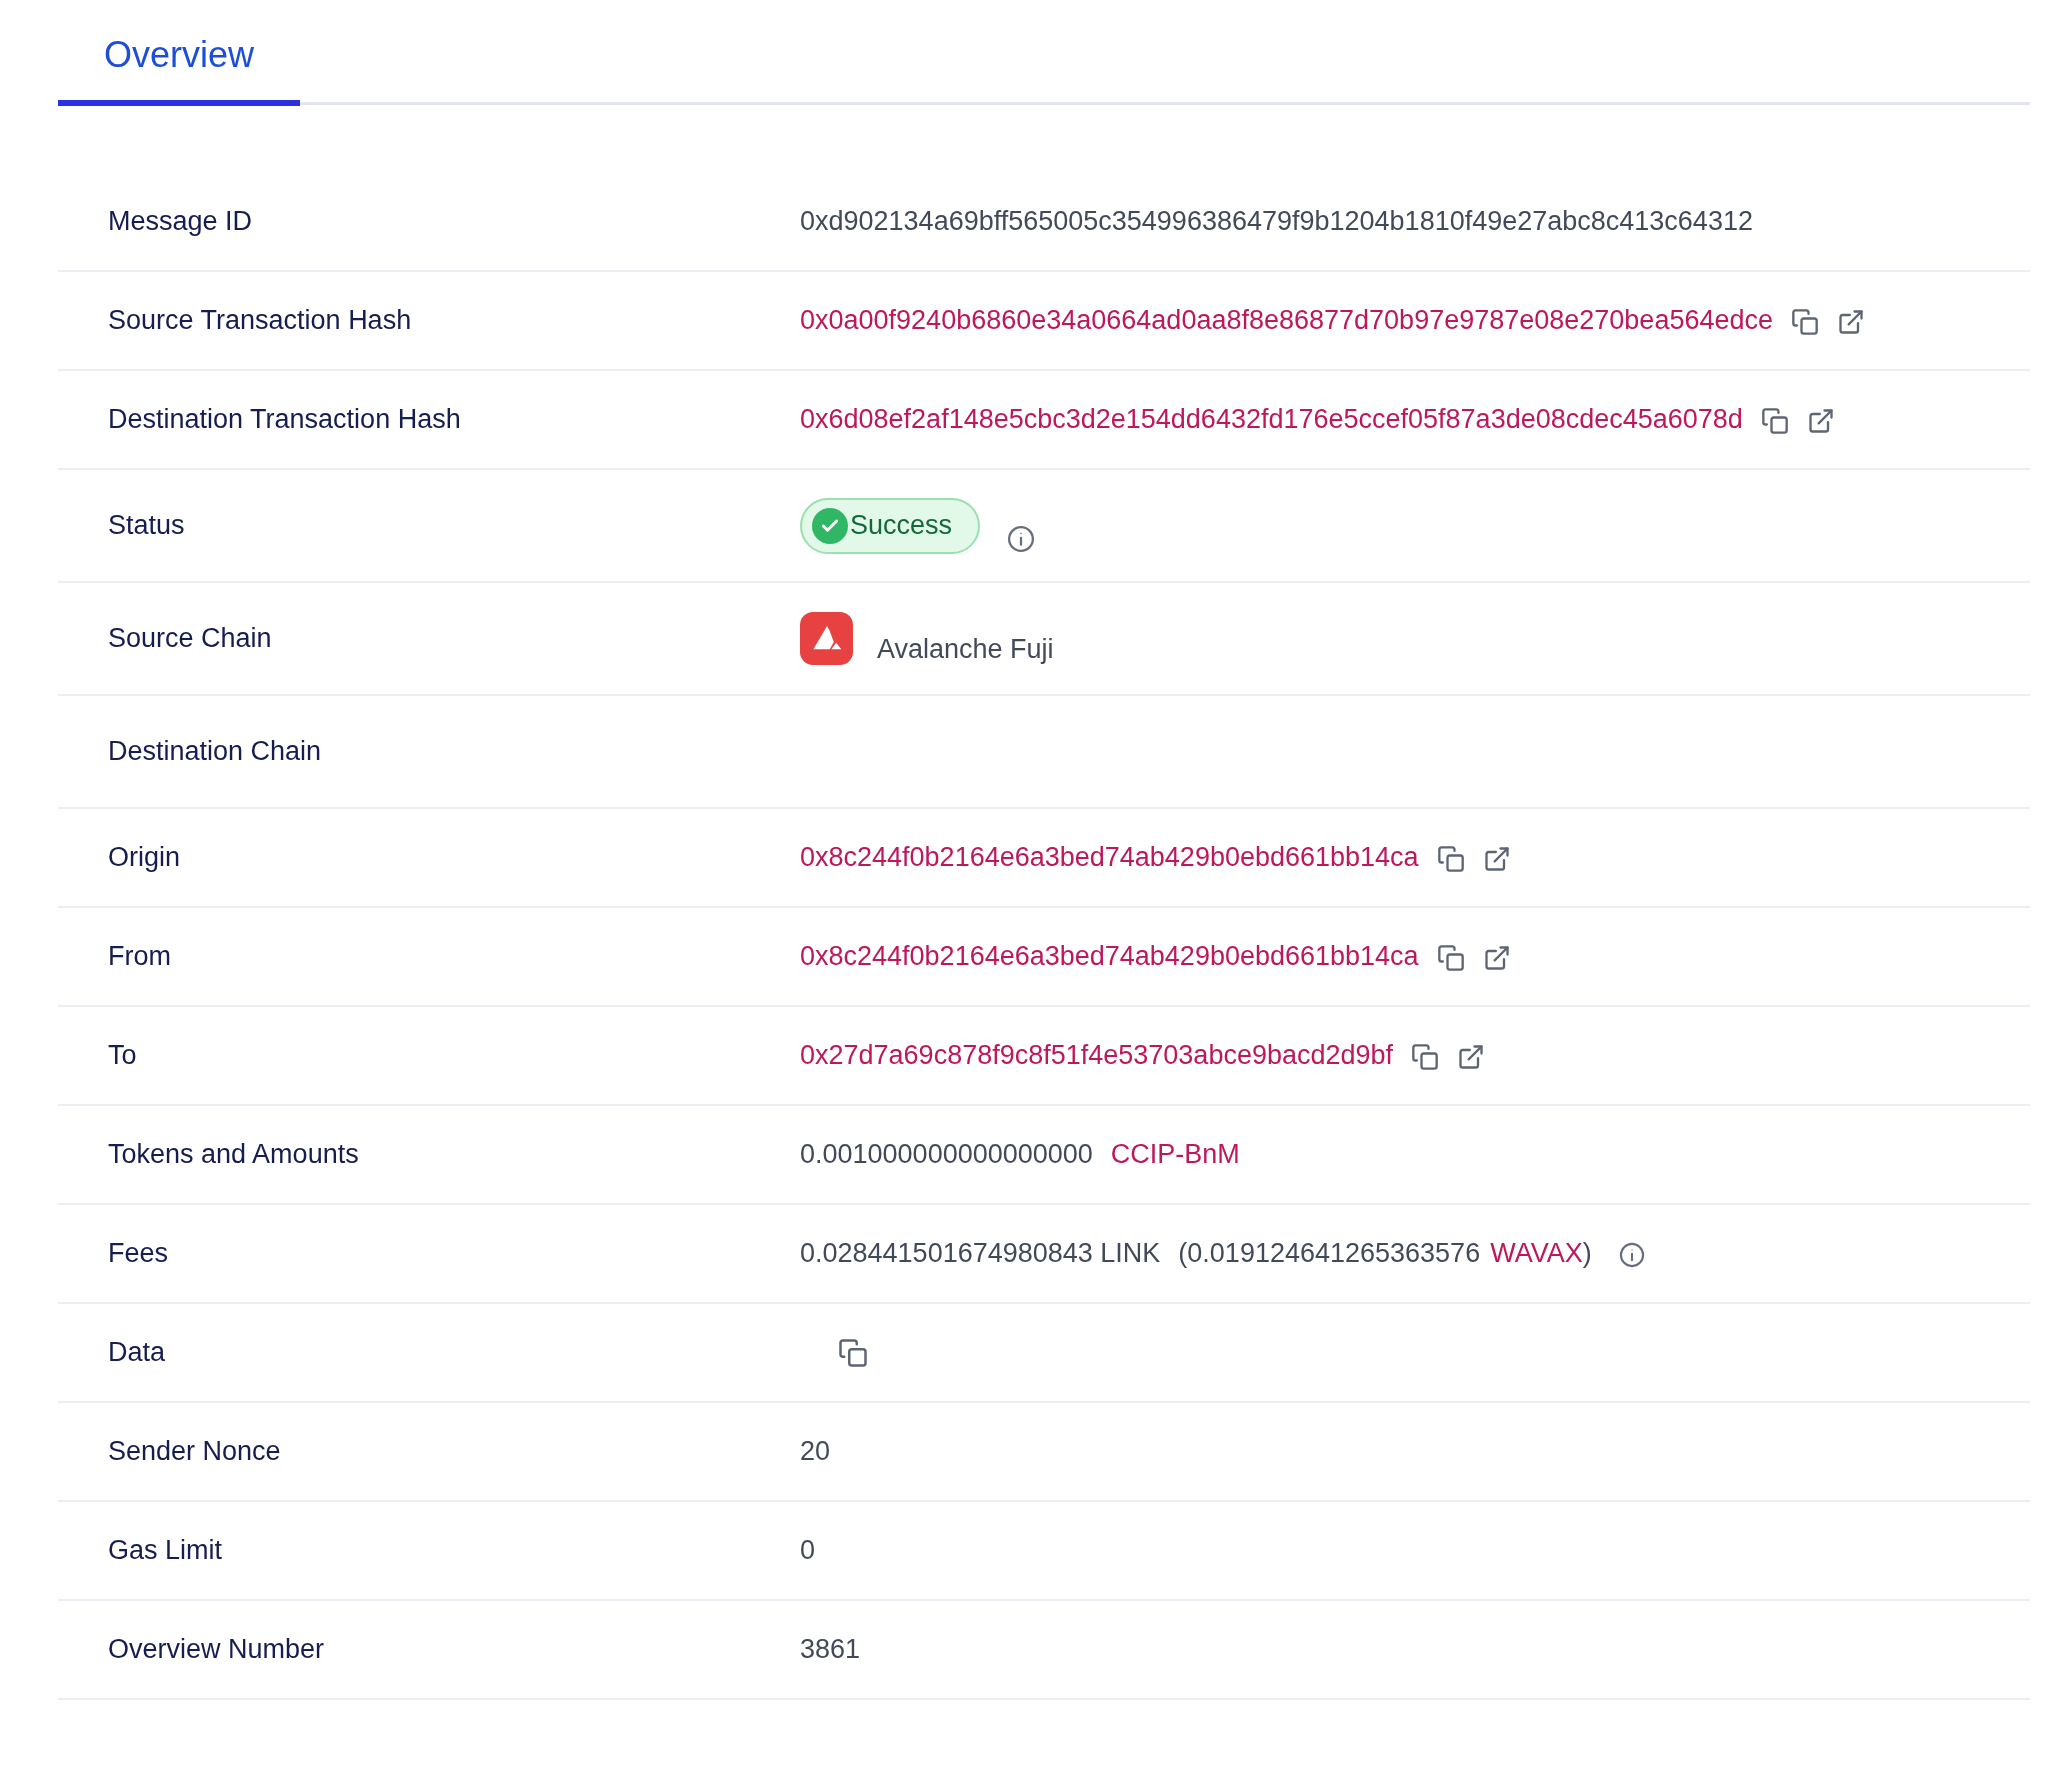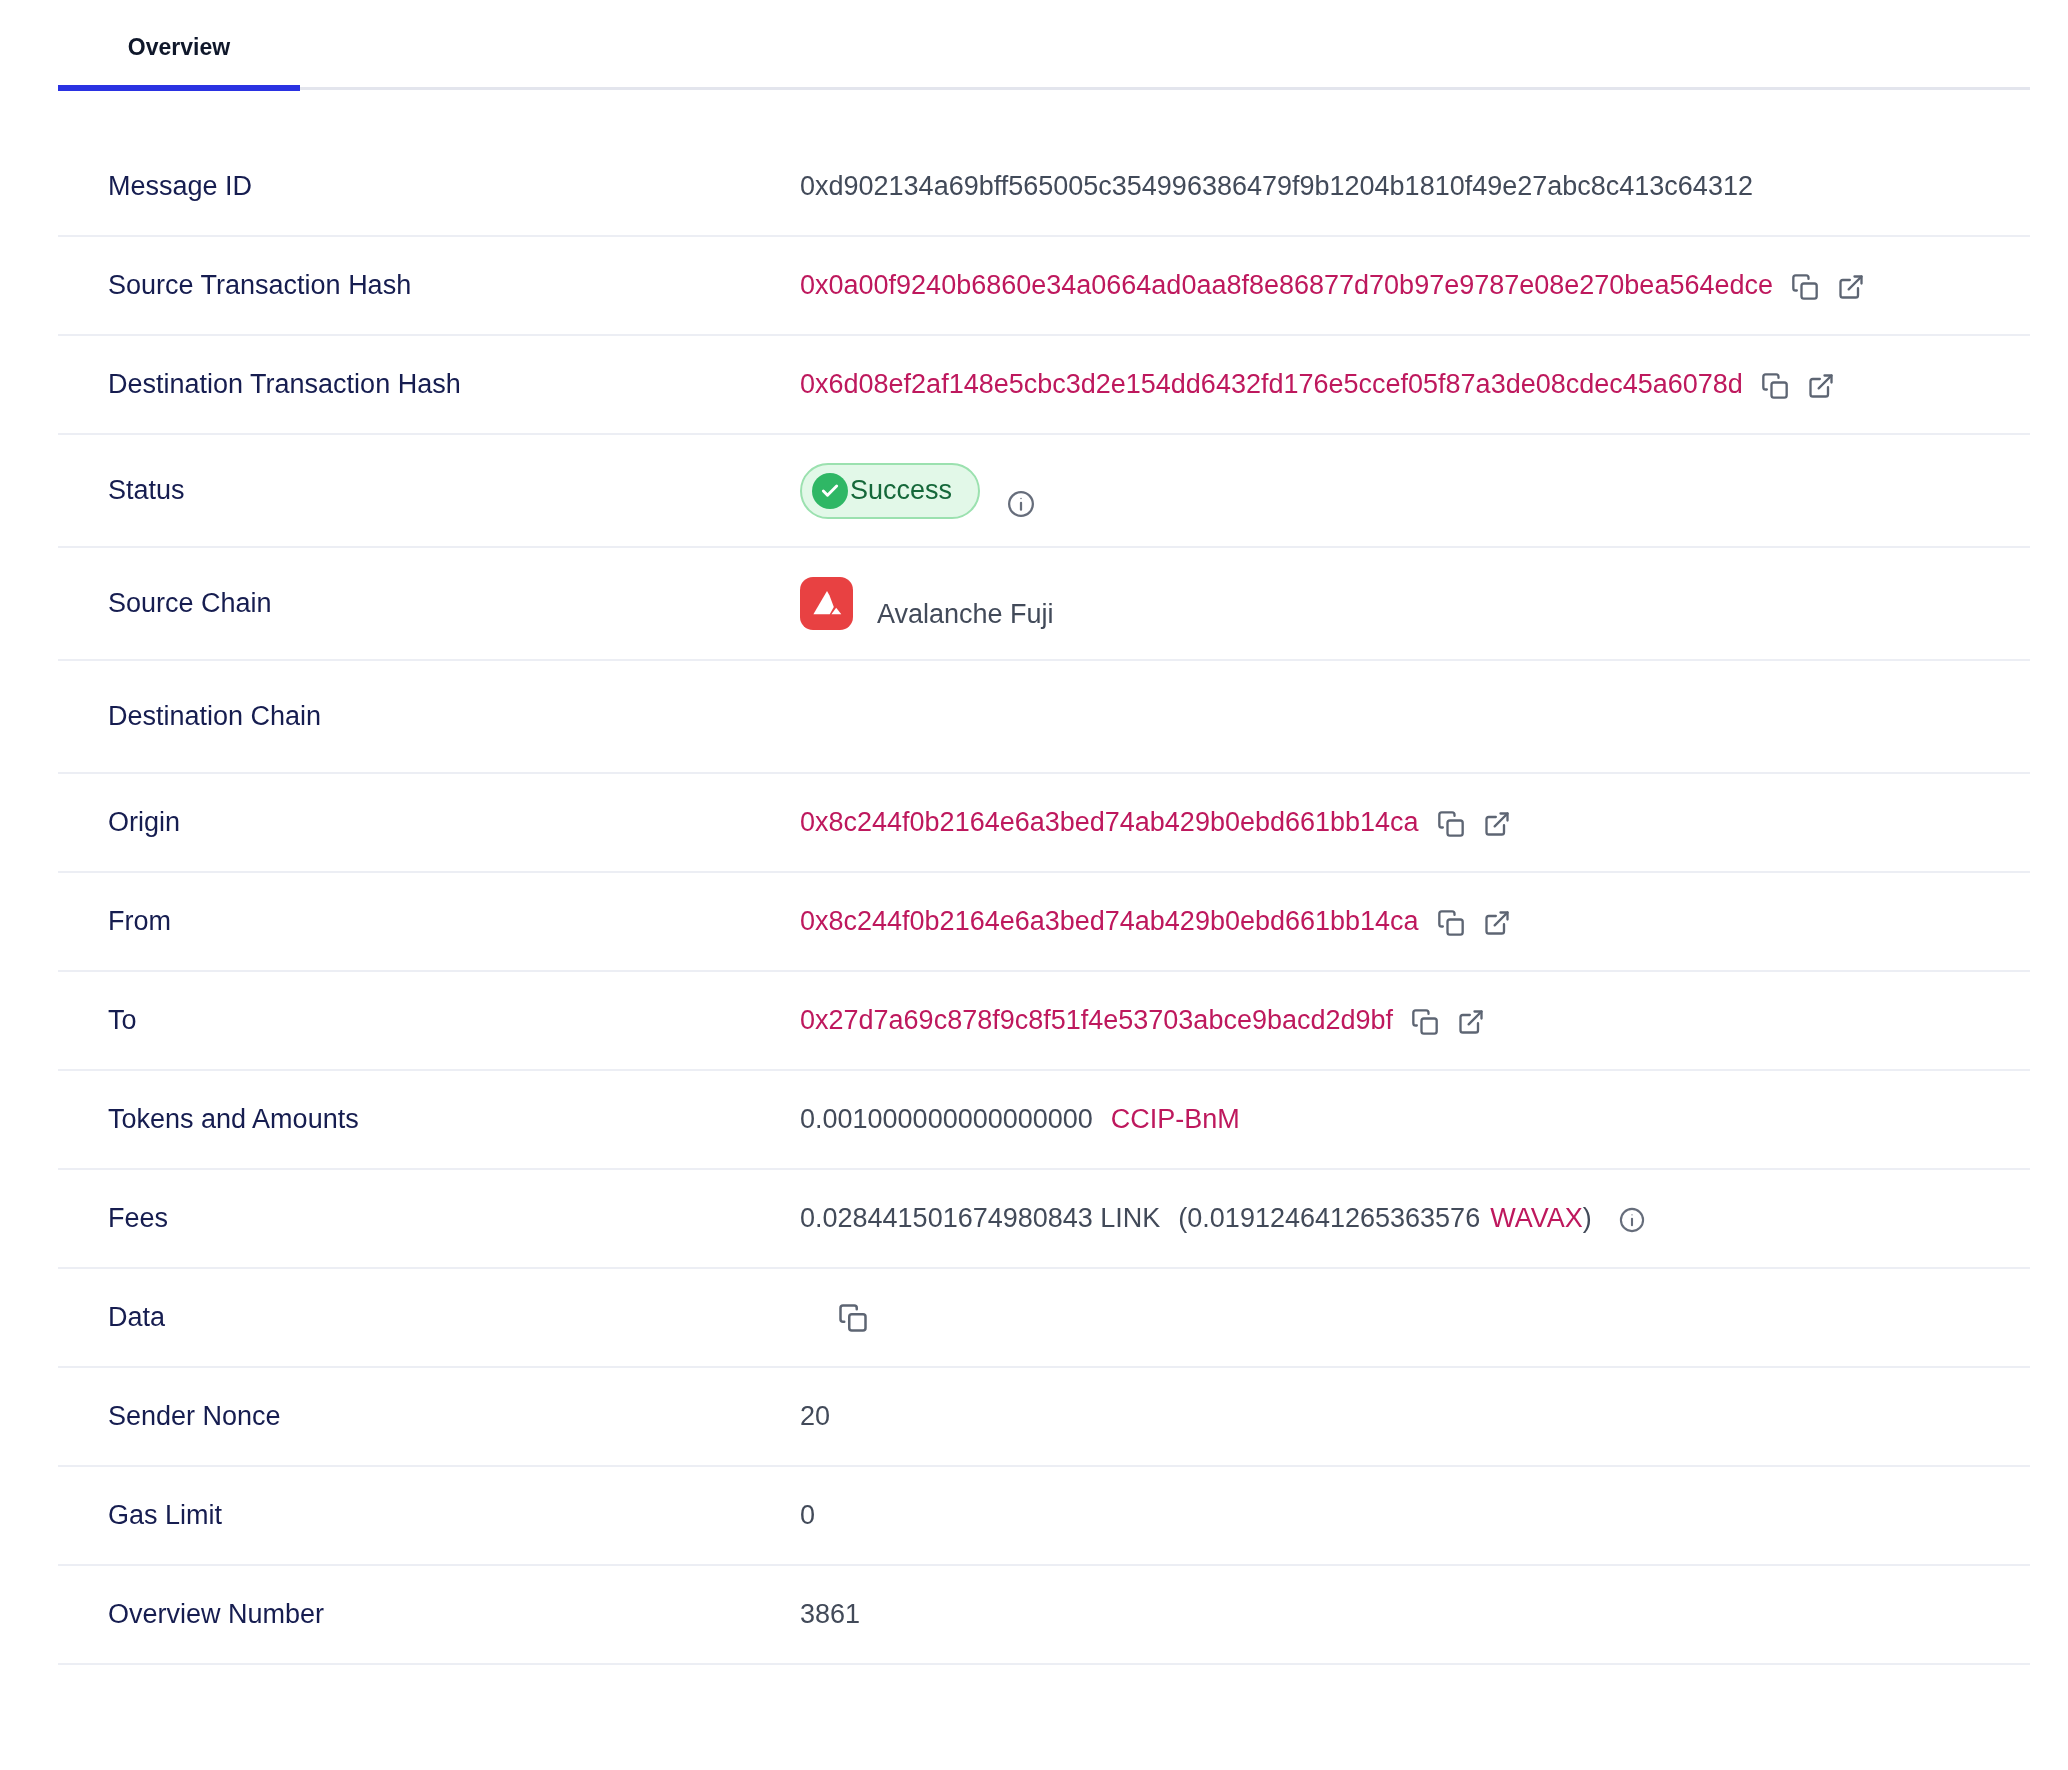--- a/index.html
+++ b/index.html
@@ -14,35 +14,35 @@
   .tabbar {
     margin: 0 38px 0 58px;
     padding-top: 18px;
     border-bottom: 3px solid #e3e5ed;
   }
   .tab {
     display: inline-block;
     width: 242px;
     text-align: center;
     padding: 16px 0 26px 0;
-    font-size: 23px;
-    font-weight: 700;
-    color: #0f172a;
+    font-size: 36px;
+    font-weight: 400;
+    color: #1d4ed8;
     position: relative;
     cursor: pointer;
   }
   .tab::after {
     content: "";
     position: absolute;
     left: 0; right: 0; bottom: -4px;
     height: 6px;
     background: #2a32e2;
   }
   
-  .rows { margin: 0 38px 0 58px; padding-top: 48px; }
+  .rows { margin: 0 38px 0 58px; padding-top: 68px; }
   .row {
     display: flex;
     align-items: center;
     min-height: 99px;
     border-bottom: 2px solid #eceef4;
     padding-left: 50px;
   }
   .row.tall { min-height: 113px; }
   .label {
     width: 692px;

